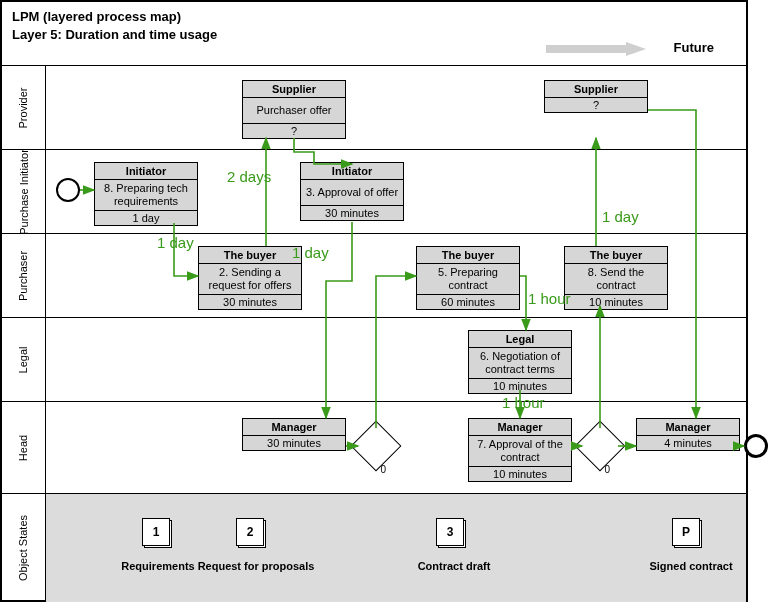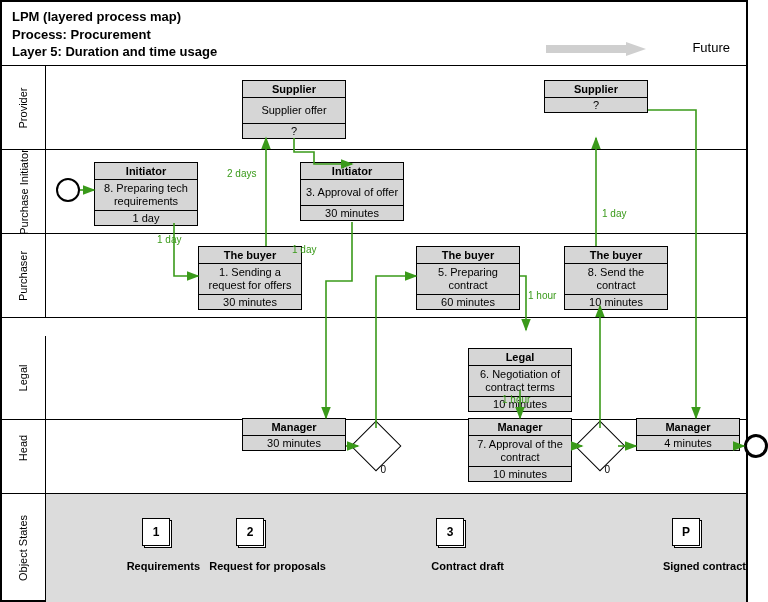--- a/index.html
+++ b/index.html
@@ -29,23 +29,23 @@
     right: 100px;
     top: 40px;
     width: 100px;
     height: 14px;
     display: flex;
     align-items: center;
   }
   .future-arrow svg { display: block; }
   .future-label {
     position: absolute;
-    right: 16px;
+    right: 32px;
     top: 38px;
-    font-weight: normal;
+    font-weight: bold;
     font-size: 13px;
   }
   .lanes {
     position: absolute;
     top: 64px;
     left: 0;
     right: 0;
     bottom: 0;
   }
   .lane {
@@ -136,66 +136,65 @@
     border: 1px solid #000;
     display: flex; align-items: center; justify-content: center;
     font-weight: bold;
     font-size: 12px;
     box-shadow: 2px 2px 0 -1px #fff, 2px 2px 0 0 #000;
   }
   .obj-label {
     position: absolute;
     font-size: 11px;
     font-weight: bold;
-    text-align: right;
+    text-align: center;
     white-space: nowrap;
   }
 
   
   .flow-label {
     position: absolute;
-    font-size: 10px;
+    font-size: 15px;
     color: #3a9a1a;
   }
 
   svg.flows {
     position: absolute;
     left: 44px; top: 0;
     pointer-events: none;
     overflow: visible;
   }
 </style>
 </head>
 <body>
 
 <div class="page">
 
   <div class="header">
     <div class="header-line">LPM (layered process map)</div>
-    <div class="header-line">Process: Procurement</div>
     <div class="header-line">Layer 5: Duration and time usage</div>
     <div class="future-arrow">
       <svg width="100" height="14" viewBox="0 0 100 14">
         <polygon points="0,3 80,3 80,0 100,7 80,14 80,11 0,11" fill="#cfcfcf"></polygon>
       </svg>
     </div>
     <div class="future-label">Future</div>
   </div>
 
   <div class="lanes">
 
     <div class="lane" style="top:0;height:84px">
       <div class="lane-label">
           <span>Provider</span>
         </div>
       <div class="lane-content">
 
         <div class="activity" style="left:196px;top:14px">
           <div class="role">Supplier</div>
-          <div class="task">Supplier offer</div>
+          <div class="task">Purchaser offer</div>
           <div class="dur">?</div>
         </div>
         <div class="activity" style="left:498px;top:14px">
           <div class="role">Supplier</div>
           <div class="dur">?</div>
         </div>
 
       </div>
     </div>
 
@@ -218,37 +217,37 @@
       </div>
     </div>
 
     <div class="lane" style="top:168px;height:84px">
       <div class="lane-label">
           <span>Purchaser</span>
         </div>
       <div class="lane-content">
         <div class="activity" style="left:152px;top:12px">
           <div class="role">The buyer</div>
-          <div class="task">1. Sending a request for offers</div>
+          <div class="task">2. Sending a request for offers</div>
           <div class="dur">30 minutes</div>
         </div>
         <div class="activity" style="left:370px;top:12px">
           <div class="role">The buyer</div>
           <div class="task">5. Preparing contract</div>
           <div class="dur">60 minutes</div>
         </div>
         <div class="activity" style="left:518px;top:12px">
           <div class="role">The buyer</div>
           <div class="task">8. Send the contract</div>
           <div class="dur">10 minutes</div>
         </div>
       </div>
     </div>
 
-    <div class="lane" style="top:270px;height:84px">
+    <div class="lane" style="top:252px;height:84px">
       <div class="lane-label">
           <span>Legal</span>
         </div>
       <div class="lane-content">
         <div class="activity" style="left:422px;top:12px">
           <div class="role">Legal</div>
           <div class="task">6. Negotiation of contract terms</div>
           <div class="dur">10 minutes</div>
         </div>
       </div>

